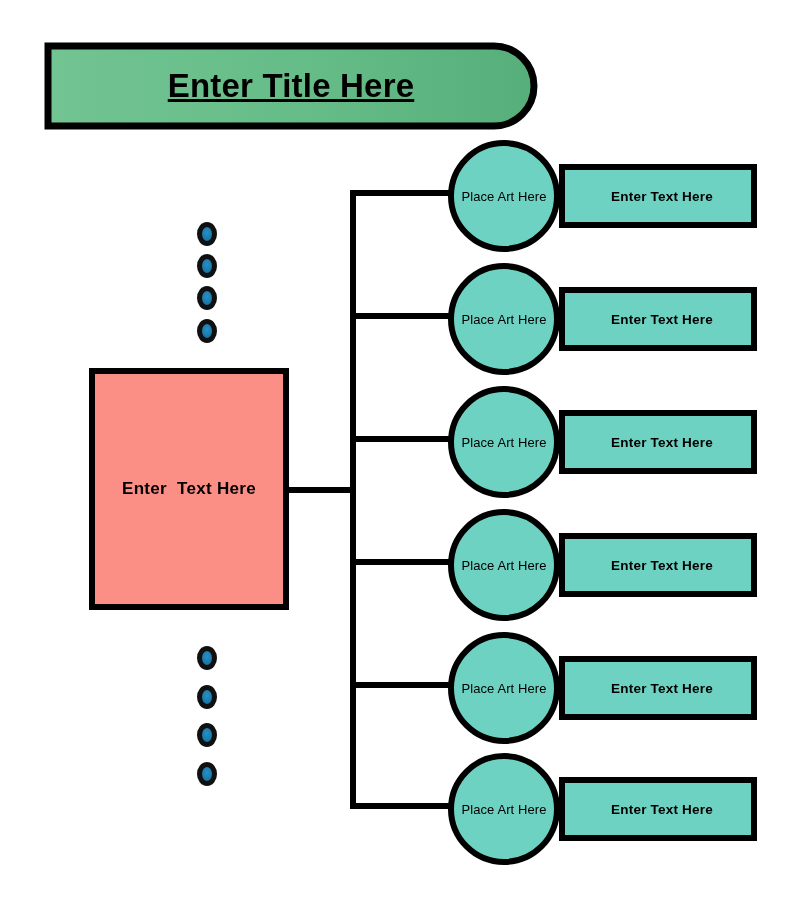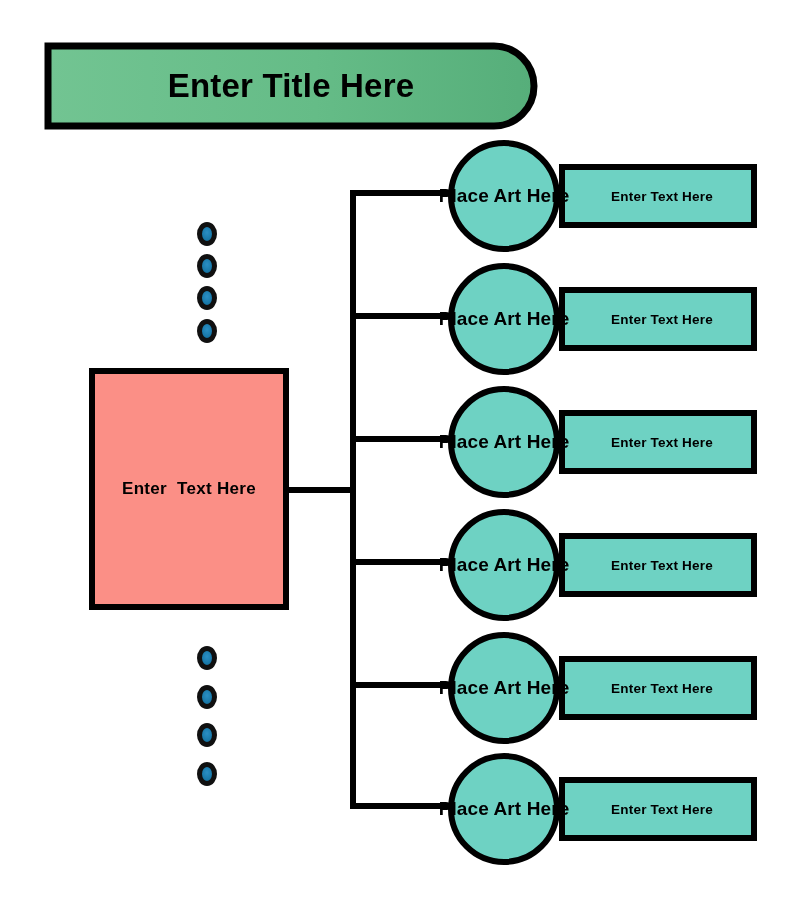--- a/index.html
+++ b/index.html
@@ -40,22 +40,22 @@
     font-size: 33px;
     font-weight: bold;
     letter-spacing: 0.2px;
   }
   .topic-label {
     font-size: 17px;
     font-weight: bold;
     letter-spacing: 0.3px;
   }
   .circle-label {
-    font-size: 19px;
-    font-weight: bold;
+    font-size: 13px;
+    font-weight: normal;
     letter-spacing: 0.1px;
   }
   .rect-label {
     font-size: 13.5px;
     font-weight: bold;
     letter-spacing: 0.2px;
   }
 </style>
 </head>
 <body>
@@ -109,21 +109,21 @@
     <ellipse cx="207" cy="266" rx="7.5" ry="9.5" fill="url(#dotGrad)" stroke="#101010" stroke-width="5"></ellipse>
     <ellipse cx="207" cy="298" rx="7.5" ry="9.5" fill="url(#dotGrad)" stroke="#101010" stroke-width="5"></ellipse>
     <ellipse cx="207" cy="331" rx="7.5" ry="9.5" fill="url(#dotGrad)" stroke="#101010" stroke-width="5"></ellipse>
 
     <ellipse cx="207" cy="658" rx="7.5" ry="9.5" fill="url(#dotGrad)" stroke="#101010" stroke-width="5"></ellipse>
     <ellipse cx="207" cy="697" rx="7.5" ry="9.5" fill="url(#dotGrad)" stroke="#101010" stroke-width="5"></ellipse>
     <ellipse cx="207" cy="735" rx="7.5" ry="9.5" fill="url(#dotGrad)" stroke="#101010" stroke-width="5"></ellipse>
     <ellipse cx="207" cy="774" rx="7.5" ry="9.5" fill="url(#dotGrad)" stroke="#101010" stroke-width="5"></ellipse>
   </svg>
 
-  <div class="shape-label title-label" style="left:48px; top:46px; width:486px; height:80px;">Enter Title Here</div>
+  <div class="shape-label title-label" style="left:48px; top:46px; width:486px; height:80px;text-decoration:underline;">Enter Title Here</div>
 
   <div class="shape-label topic-label" style="left:92px; top:371px; width:194px; height:236px;">Enter  Text Here</div>
 
   <div class="shape-label circle-label" style="left:451px; top:143px; width:106px; height:106px;">Place Art Here</div>
   <div class="shape-label rect-label" style="left:570px; top:167px; width:184px; height:58px;">Enter Text Here</div>
 
   <div class="shape-label circle-label" style="left:451px; top:266px; width:106px; height:106px;">Place Art Here</div>
   <div class="shape-label rect-label" style="left:570px; top:290px; width:184px; height:58px;">Enter Text Here</div>
 
   <div class="shape-label circle-label" style="left:451px; top:389px; width:106px; height:106px;">Place Art Here</div>

